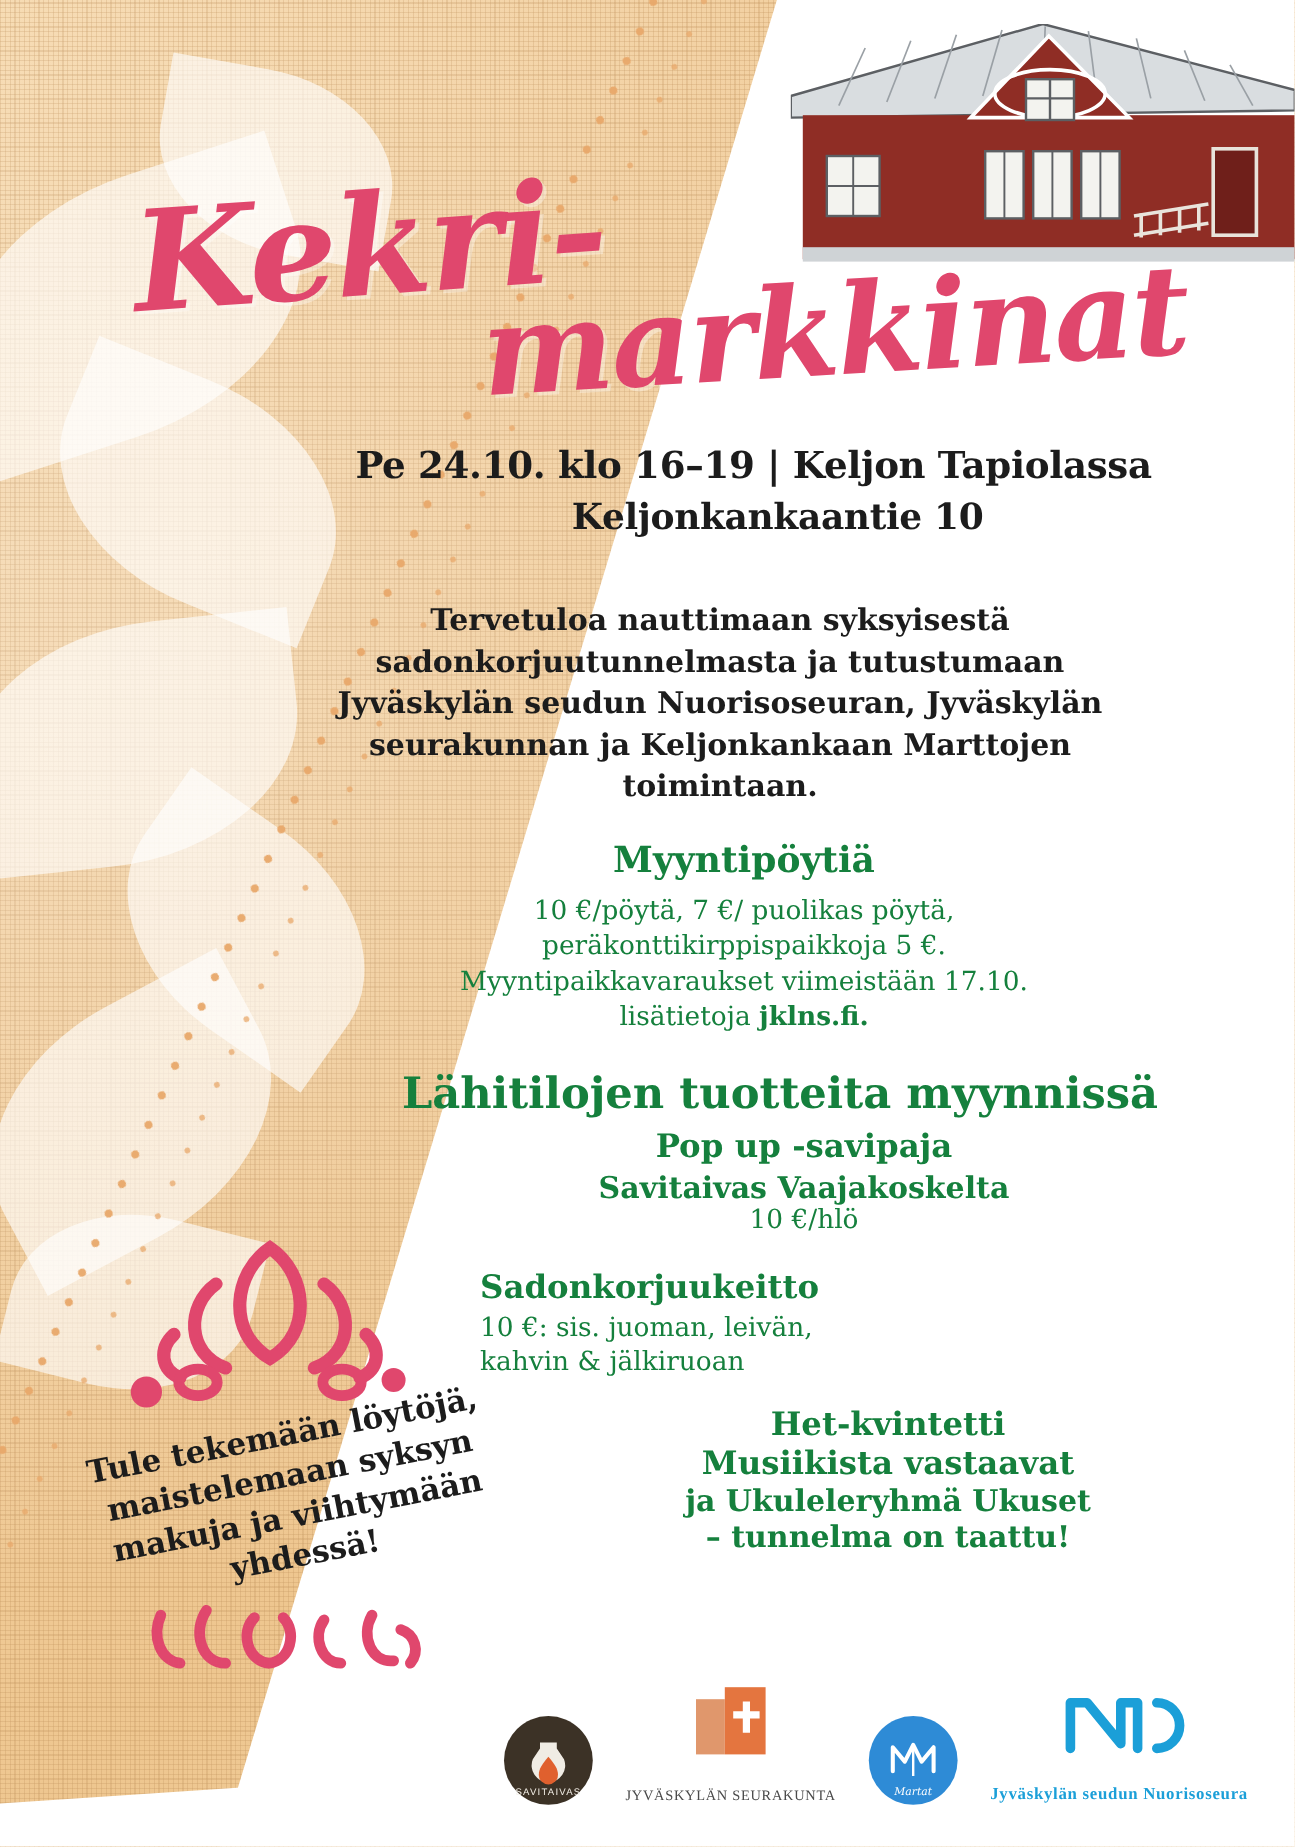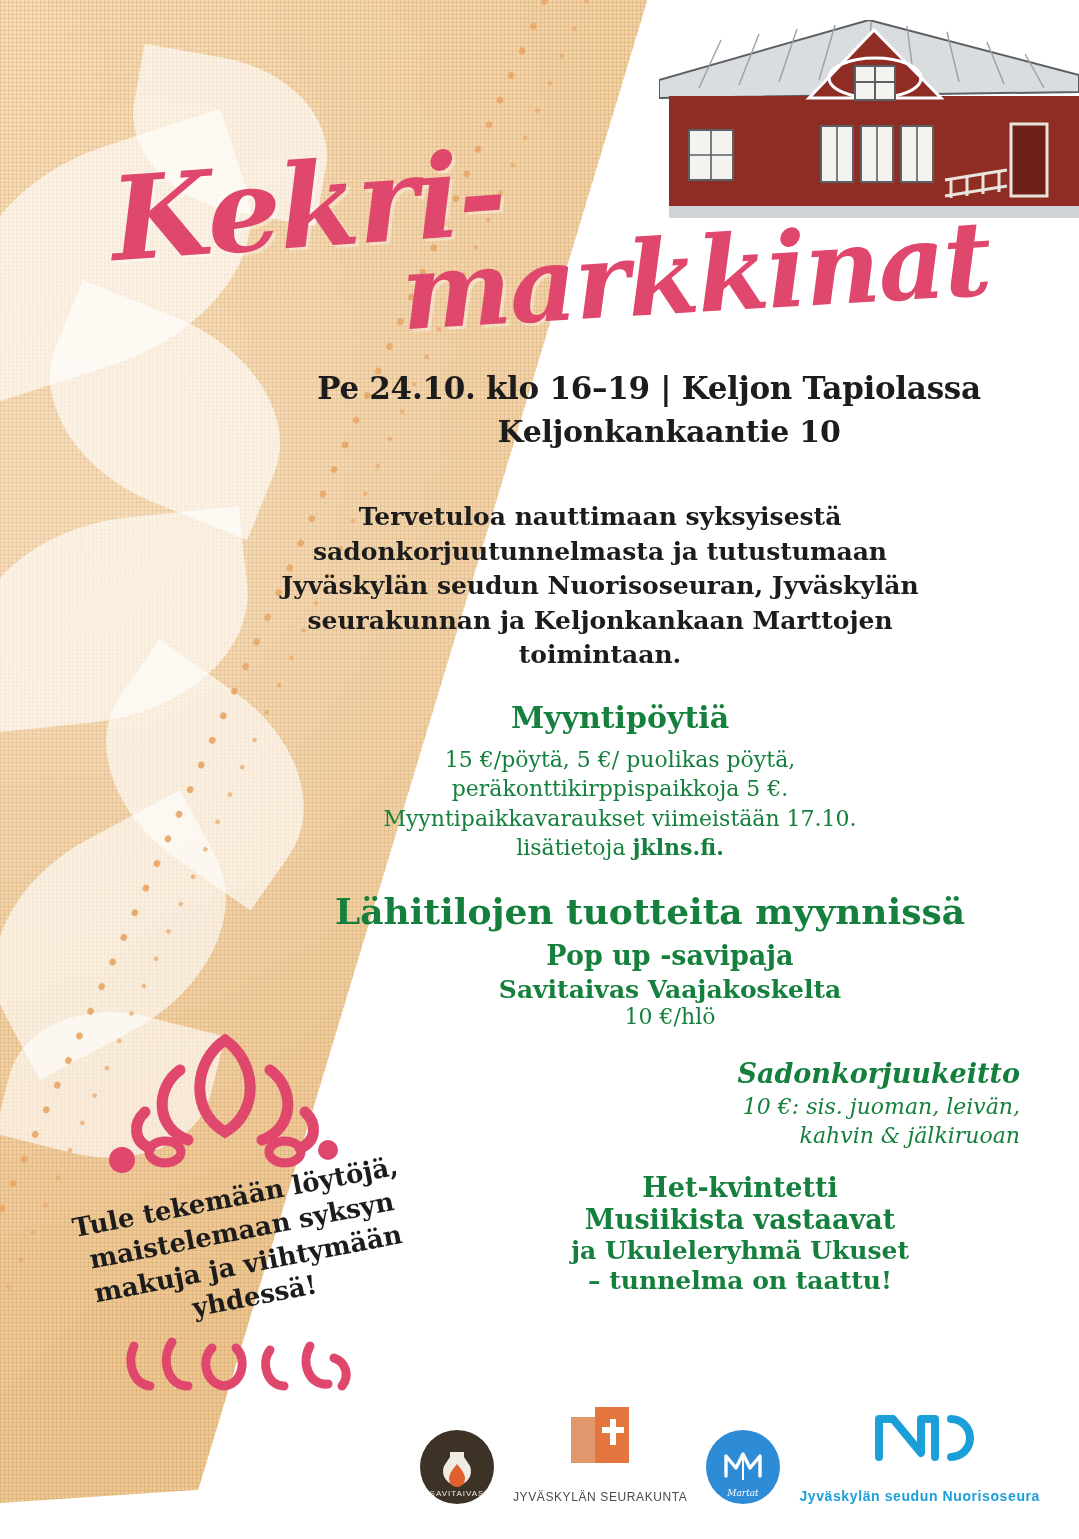--- a/index.html
+++ b/index.html
@@ -126,21 +126,21 @@
     font-size: 104px;
     display: block;
     text-align: right;
     padding-right: 20px;
     margin-top: -6px;
     transform: rotate(-3.4deg);
   }
 
   .subtitle {
     position: absolute;
-    left: 269px;
+    left: 248px;
     top: 370px;
     width: 760px;
     text-align: center;
     color: #1c1c1c;
     font-family: "DejaVu Serif", serif;
     font-weight: bold;
     font-size: 31px;
     letter-spacing: -0.3px;
   }
   .subtitle .addr {
@@ -187,21 +187,21 @@
   .b-local { left: 330px; top: 890px; width: 640px; text-align: center; }
   .b-local .bhead { font-size: 36px; }
 
   
   .b-popup { left: 360px; top: 940px; width: 620px; text-align: center; }
   .b-popup .bhead { font-size: 27px; margin-bottom: 4px; }
   .b-popup .bsub  { font-size: 25px; font-weight: bold; display:block; }
   .b-popup .bline { font-size: 22px; }
 
   
-  .b-soup { left: 400px; top: 1058px; width: 620px; text-align: right; font-style: italic; }
+  .b-soup { left: 400px; top: 1058px; width: 620px; text-align: left; }
   .b-soup .bhead { font-size: 27px; margin-bottom: 4px; }
   .b-soup .bline { font-size: 22px; line-height: 1.3; }
 
   
   .b-music { left: 430px; top: 1172px; width: 620px; text-align: center; }
   .b-music .bhead { font-size: 27px; line-height: 1.18; }
   .b-music .bline { font-size: 25px; font-weight: bold; line-height: 1.2; }
 
   
   .tagline {
@@ -249,21 +249,21 @@
     flex-direction: column;
     align-items: center;
     justify-content: flex-end;
     height: 110px;
   }
   .logo-caption {
     font-size: 12px;
     letter-spacing: 0.6px;
     color: #4a4a4a;
     margin-top: 21px;
-    font-family: Liberation Sans, sans-serif;
+    font-family: Liberation Serif, serif;
     text-align: left;
     white-space: nowrap;
   }
   .logo-caption.blue {
     color: #1b9fd8;
     font-weight: bold;
     font-size: 14px;
     line-height: 1.15;
   }
   .circle-logo {
@@ -355,21 +355,21 @@
 
   <div class="subtitle">
     <span>Pe 24.10. klo 16–19 | Keljon Tapiolassa</span>
     <span class="addr">Keljonkankaantie 10</span>
   </div>
 
   <div class="intro">Tervetuloa nauttimaan syksyisestä sadonkorjuutunnelmasta ja tutustumaan Jyväskylän seudun Nuorisoseuran, Jyväskylän seurakunnan ja Keljonkankaan Marttojen toimintaan.</div>
 
   <div class="block b-sales">
     <span class="bhead">Myyntipöytiä</span>
-    <span class="bline">15 €/pöytä, 5 €/ puolikas pöytä,</span>
+    <span class="bline">10 €/pöytä, 7 €/ puolikas pöytä,</span>
     <span class="bline">peräkonttikirppispaikkoja 5 €.</span>
     <span class="bline">Myyntipaikkavaraukset viimeistään 17.10.</span>
     <span class="bline"><span>lisätietoja </span><b>jklns.fi.</b></span>
   </div>
 
   <div class="block b-local">
     <span class="bhead">Lähitilojen tuotteita myynnissä</span>
   </div>
 
   <div class="block b-popup">

